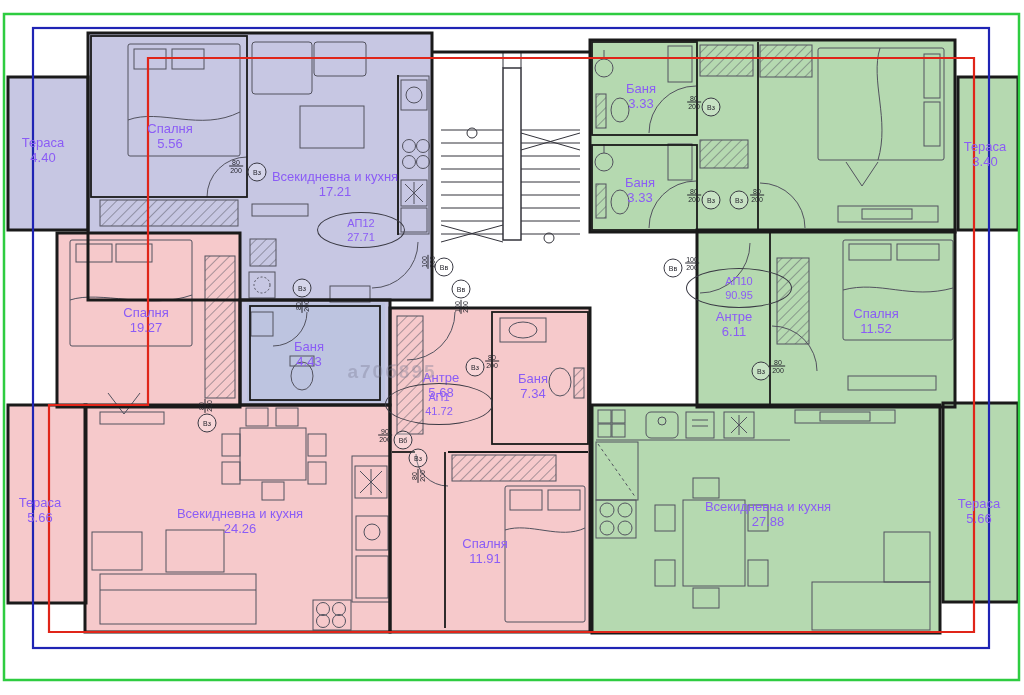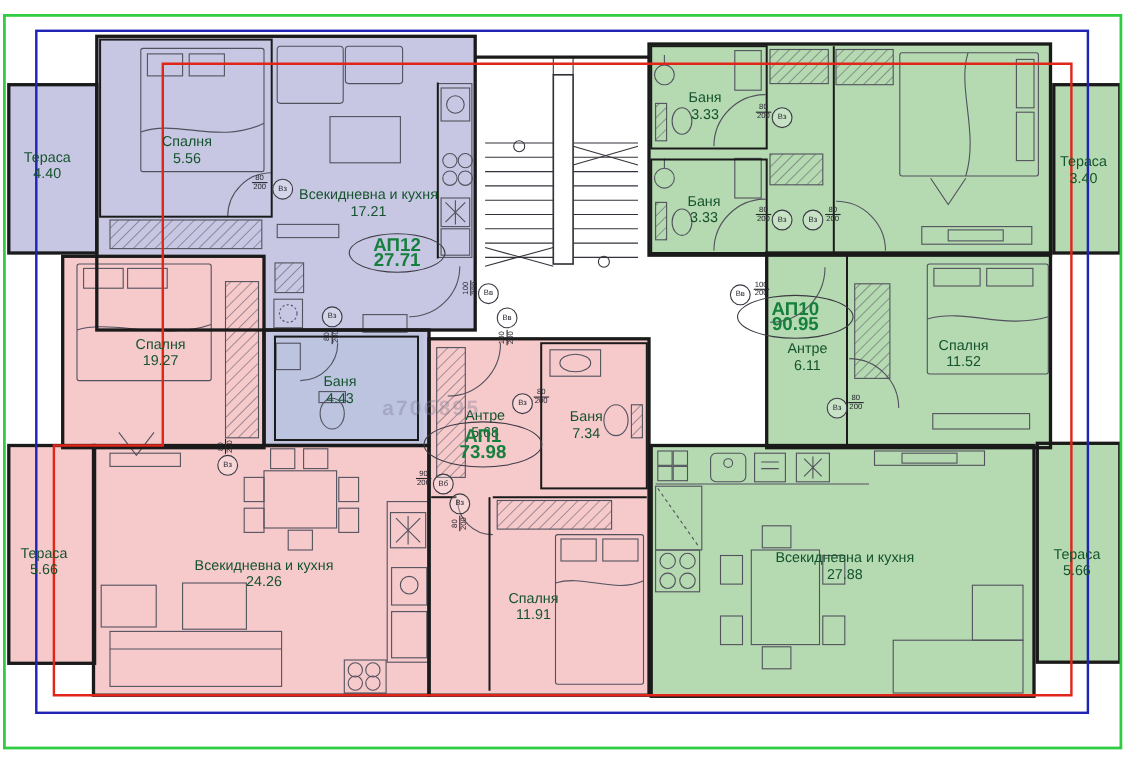--- a/index.html
+++ b/index.html
@@ -1,25 +1,25 @@
 <!DOCTYPE html>
 <html><head>
 <meta charset="utf-8">
 <style>
   html,body{margin:0;padding:0;background:#e8e8e8;}
   #stage{position:relative;width:1024px;height:695px;background:#ffffff;overflow:hidden;
          font-family:"Liberation Sans","DejaVu Sans",sans-serif;}
   #plan-svg{position:absolute;left:0;top:0;}
-  .lbl{position:absolute;transform:translate(-50%,-50%);text-align:center;color:#14532d;
+  .lbl{position:absolute;transform:translate(-50%,-50%);text-align:center;color:#8b5cf6;
        font-size:13px;line-height:15px;white-space:nowrap;}
   .lbl .nm{display:block;}
   .lbl .ar{display:block;}
   .oval{position:absolute;transform:translate(-50%,-50%);border:1.3px solid #3a3a44;
         border-radius:50%;display:flex;flex-direction:column;align-items:center;
-        justify-content:center;color:#15803d;font-size:17px;line-height:14px;font-weight:bold;}
+        justify-content:center;color:#8b5cf6;font-size:11px;line-height:14px;}
   .mark-circle{position:absolute;transform:translate(-50%,-50%);width:17px;height:17px;
         border:1px solid #3a3a44;border-radius:50%;display:flex;align-items:center;
         justify-content:center;font-size:7px;color:#26262e;background:rgba(255,255,255,0.25);}
   .dim{position:absolute;transform:translate(-50%,-50%);font-size:7px;line-height:7px;
         color:#26262e;text-align:center;}
   .dim.v{transform:translate(-50%,-50%) rotate(-90deg);}
   .dim .bot{border-top:1px solid #26262e;display:block;padding:0 1px;}
   .dim .top{display:block;padding:0 1px;}
   .watermark{position:absolute;transform:translate(-50%,-50%);font-size:19px;font-weight:bold;
         color:rgba(125,125,150,0.38);letter-spacing:2px;}
@@ -324,23 +324,23 @@
   <span class="nm">Тераса</span>
       <span class="ar">5.66</span>
     </div>
 
 <div class="oval" style="left:361px;top:230px;width:86px;height:34px">
   <span>АП12</span>
       <span>27.71</span>
     </div>
 <div class="oval" style="left:439px;top:404px;width:106px;height:40px">
   <span>АП1</span>
-      <span>73.98</span>
-    </div>
-<div class="oval" style="left:723px;top:288px;width:104px;height:38px">
+      <span>41.72</span>
+    </div>
+<div class="oval" style="left:739px;top:288px;width:104px;height:38px">
   <span>АП10</span>
       <span>90.95</span>
     </div>
 
 <div class="mark-circle" style="left:257px;top:172px">Вз</div>
 <div class="dim" style="left:236px;top:166px">
   <span class="top">80</span>
       <span class="bot">200</span>
     </div>
 

